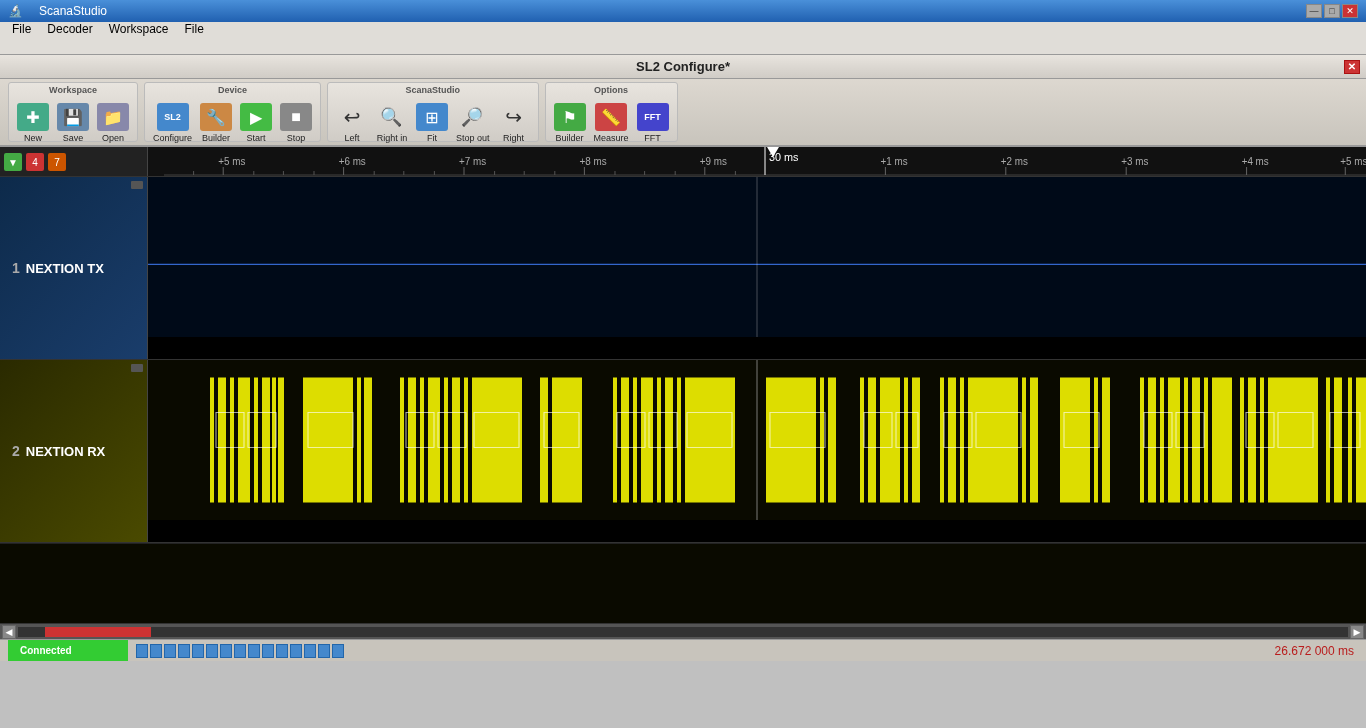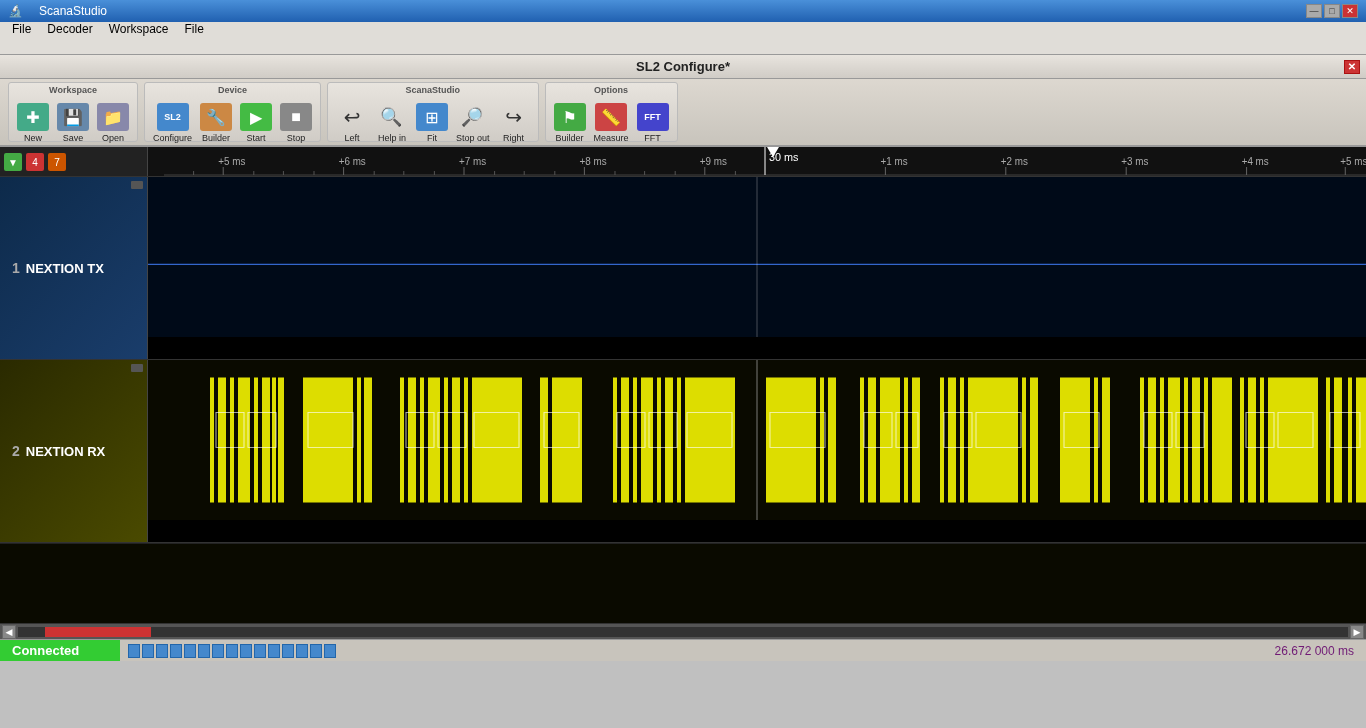--- a/index.html
+++ b/index.html
@@ -240,44 +240,45 @@
     #statusbar {
       background: #c8c4bc;
       height: 22px;
       display: flex;
       align-items: center;
       border-top: 1px solid #999;
     }
     #status-connected {
       background: #33cc33;
       color: white;
-      font-size: 13px;
+      font-size: 10px;
       font-weight: bold;
       padding: 2px 12px;
       height: 100%;
       display: flex;
       align-items: center;
       min-width: 120px;
+      margin-left: 8px;
     }
     #status-progress {
       display: flex;
       align-items: center;
       margin-left: 8px;
       gap: 2px;
     }
     .progress-block {
       width: 12px; height: 14px;
       background: #4488cc;
       border: 1px solid #2266aa;
     }
     #status-time {
       margin-left: auto;
       margin-right: 12px;
       font-size: 12px;
-      color: #701a75;
+      color: #b91c1c;
     }
 
     
     #scrollbar-area {
       background: #555;
       height: 16px;
       display: flex;
       align-items: center;
       padding: 0 2px;
       border-top: 1px solid #333;
@@ -388,21 +389,21 @@
 
   <div class="toolbar-group">
     <span class="toolbar-group-label">ScanaStudio</span>
     <div class="toolbar-buttons">
       <div class="tb-btn">
         <div class="icon-box" style="font-size:20px;color:#333;">↩</div>
         <span class="btn-label">Left</span>
       </div>
       <div class="tb-btn">
         <div class="icon-box" style="font-size:18px;color:#333;">🔍</div>
-        <span class="btn-label">Help in</span>
+        <span class="btn-label">Right in</span>
       </div>
       <div class="tb-btn">
         <div class="icon-box icon-fit">⊞</div>
         <span class="btn-label">Fit</span>
       </div>
       <div class="tb-btn">
         <div class="icon-box" style="font-size:18px;color:#333;">🔎</div>
         <span class="btn-label">Stop out</span>
       </div>
       <div class="tb-btn">

